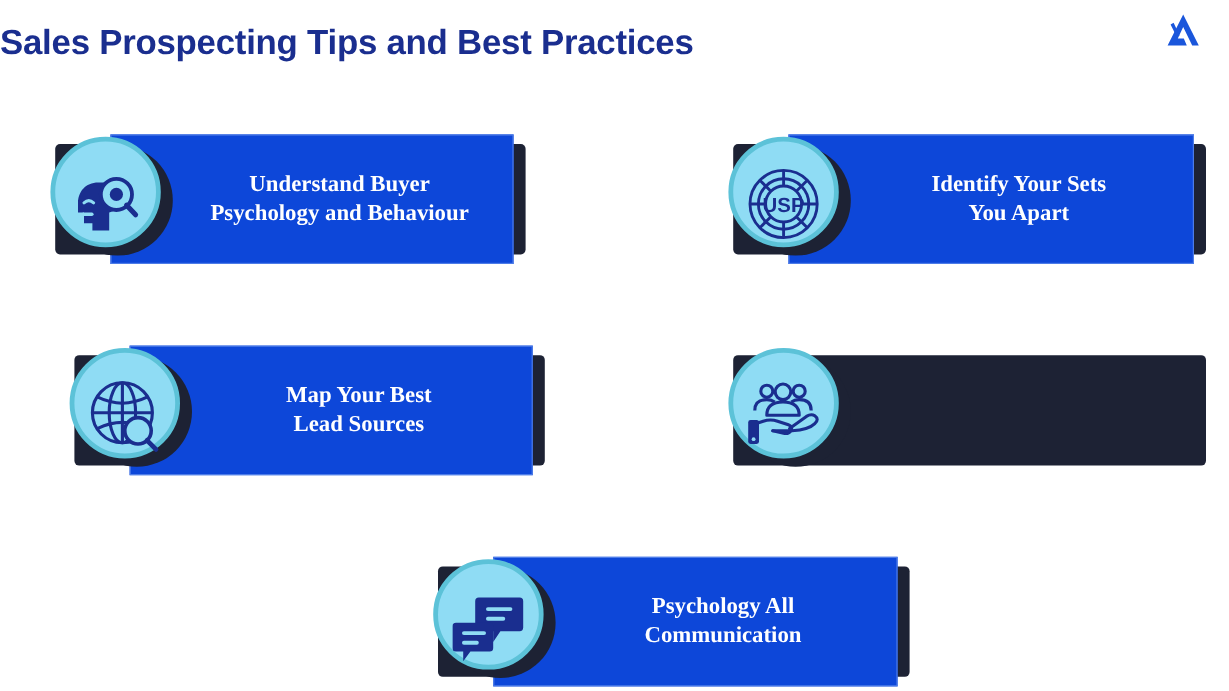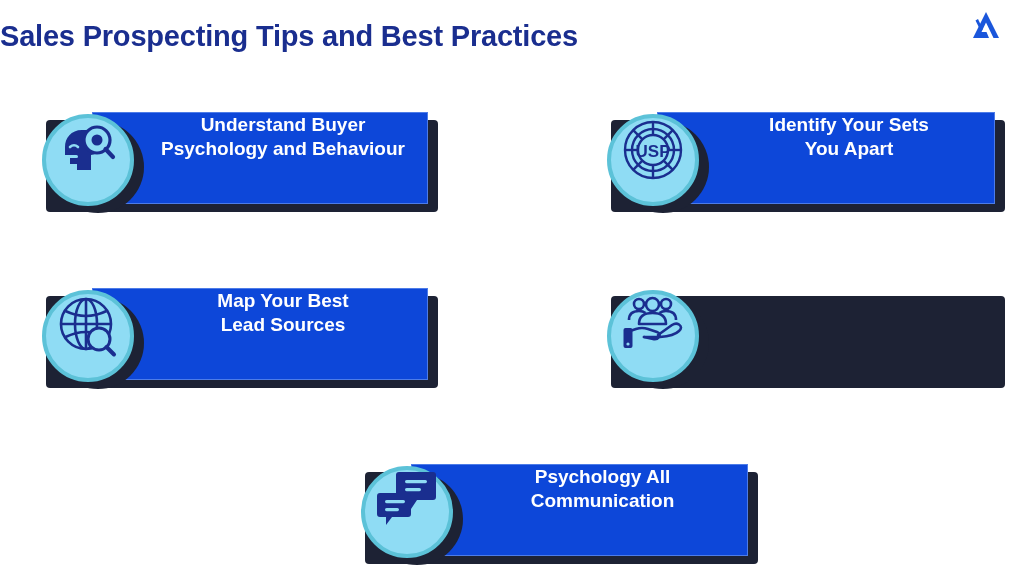--- a/index.html
+++ b/index.html
@@ -35,28 +35,29 @@
   .card-shadow {
     position:absolute;
     left:10px; top:8px;
     width:100%; height:100%;
     background:#1d2234;
     border-radius:4px;
   }
   .card-bar {
     position:absolute;
     left:56px; top:0;
-    right:0; height:92px;
+    right:0; height:108px;
     background:#0d47d9;
     border:1px solid #4d7ce8;
     display:flex;
-    align-items:flex-start;
+    align-items:center;
     justify-content:center;
     padding-left:56px;
     padding-right:10px;
+    font-family:Liberation Serif, serif;
   }
   .card-label {
     color:#ffffff;
     font-size:19px;
     font-weight:bold;
     line-height:1.28;
     text-align:center;
     white-space:pre-line;
   }
   .icon-shadow {
@@ -67,29 +68,29 @@
     background:#1d2234;
   }
   .icon-circle {
     position:absolute;
     left:6px; top:2px;
     width:92px; height:92px;
     border-radius:50%;
     background:#8fdcf4;
     border:4px solid #5cc2d8;
     display:flex;
-    align-items:flex-start;
+    align-items:flex-end;
     justify-content:center;
   }
   .icon-circle svg { display:block; }
 
   
   #card-1 { left:36px;  top:112px; width:392px; }
   #card-2 { left:601px; top:112px; width:394px; }
-  #card-3 { left:36px;  top:288px; width:392px; }
+  #card-3 { left:52px;  top:288px; width:392px; }
   #card-4 { left:601px; top:288px; width:394px; }
   #card-5 { left:355px; top:464px; width:393px; }
 </style>
 </head>
 <body>
 
 <div id="page-title">Sales Prospecting Tips and Best Practices</div>
 
 <svg id="brand-logo" viewBox="0 0 40 38">
   <path d="M20 4 L33 30 L27.5 30 L20 14.5 L15.5 24 L20.5 24 L23 30 L7 30 Z" fill="#1a56db"></path>

